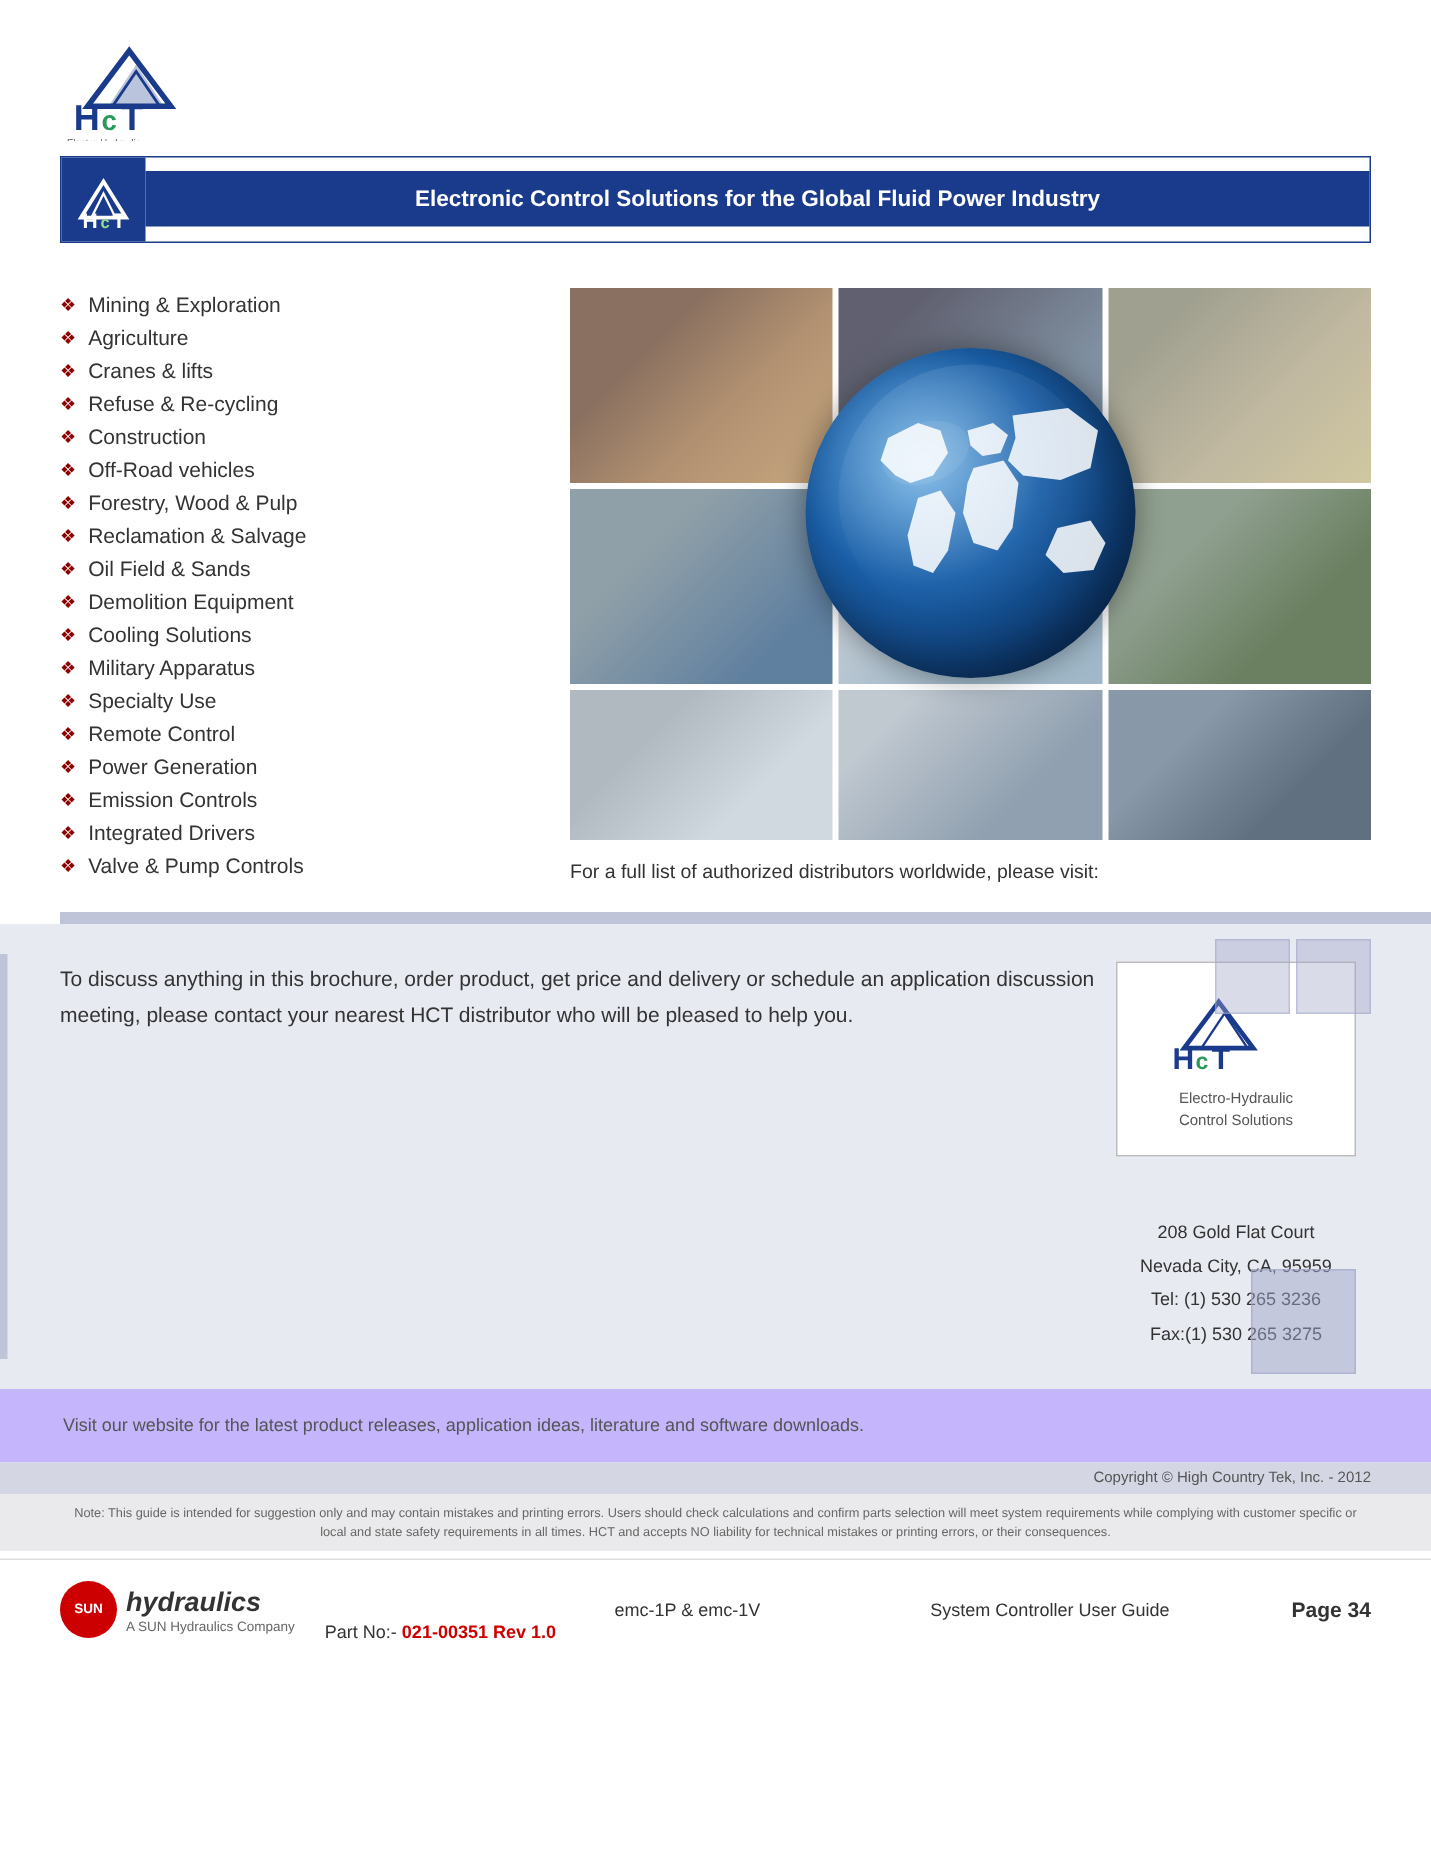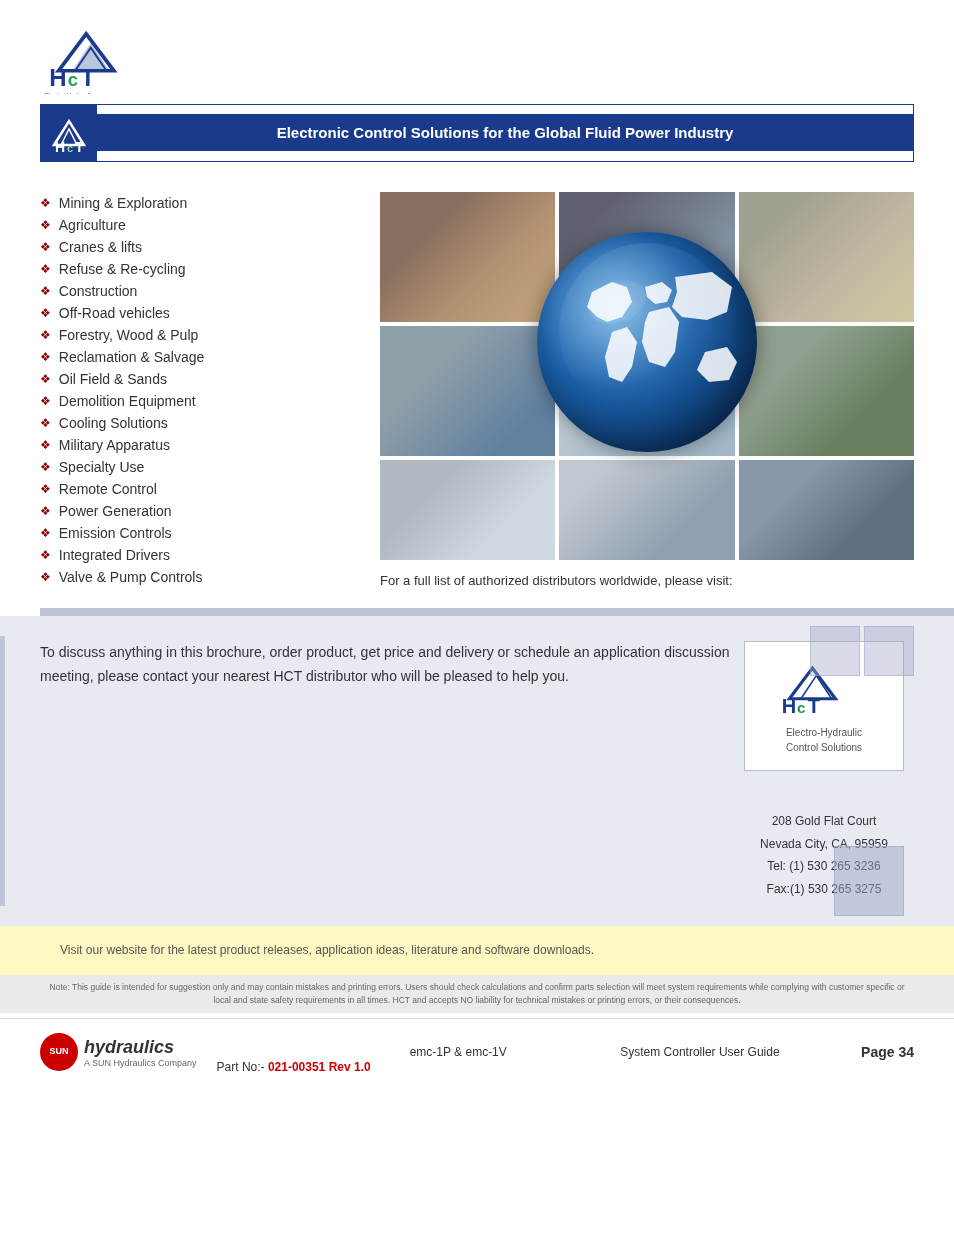--- a/index.html
+++ b/index.html
@@ -355,24 +355,27 @@
         <div style="text-align:center; font-size:12px; color:#333; line-height:1.9;margin-top:24px;">
           <div>208 Gold Flat Court</div>
           <div>Nevada City, CA, 95959</div>
           <div>Tel: (1) 530 265 3236</div>
           <div>Fax:(1) 530 265 3275</div>
         </div>
       </div>
     </div>
   </div>
 
-  <div style="background:#fef9c3; padding:15px 60px; display:flex; gap:30px;">
+  <div style="background:#c4b5fd; padding:15px 42px; display:flex; gap:30px;">
     <div style="flex:1; font-size:12px; color:#555; line-height:1.6;">Visit our website for the latest product releases, application ideas, literature and software downloads.</div>
   </div>
 
+  <div style="background:#d4d6e4; padding:5px 40px; text-align:right; font-size:10px; color:#555;">
+    <span>Copyright © High Country Tek, Inc. - 2012</span>
+  </div>
 
   <div style="background:#eaeaec; padding:6px 40px; font-size:8.5px; color:#666; text-align:center; line-height:1.5;">
     <span>Note: This guide is intended for suggestion only and may contain mistakes and printing errors. Users should check calculations and confirm parts selection will meet system requirements while complying with customer specific or local and state safety requirements in all times. HCT and accepts NO liability for technical mistakes or printing errors, or their consequences.</span>
   </div>
 </div>
 
 <div style="display:flex; align-items:center; padding:12px 40px; border-top:1px solid #ddd; background:#fff; margin-top:5px;">
   <div style="display:flex; align-items:center; gap:6px; margin-right:20px;">
     <div style="width:38px;height:38px;background:#cc0000;border-radius:50%;display:flex;align-items:center;justify-content:center;color:#fff;font-size:9px;font-weight:bold;text-align:center;line-height:1.1;">
       <span>SUN</span>

